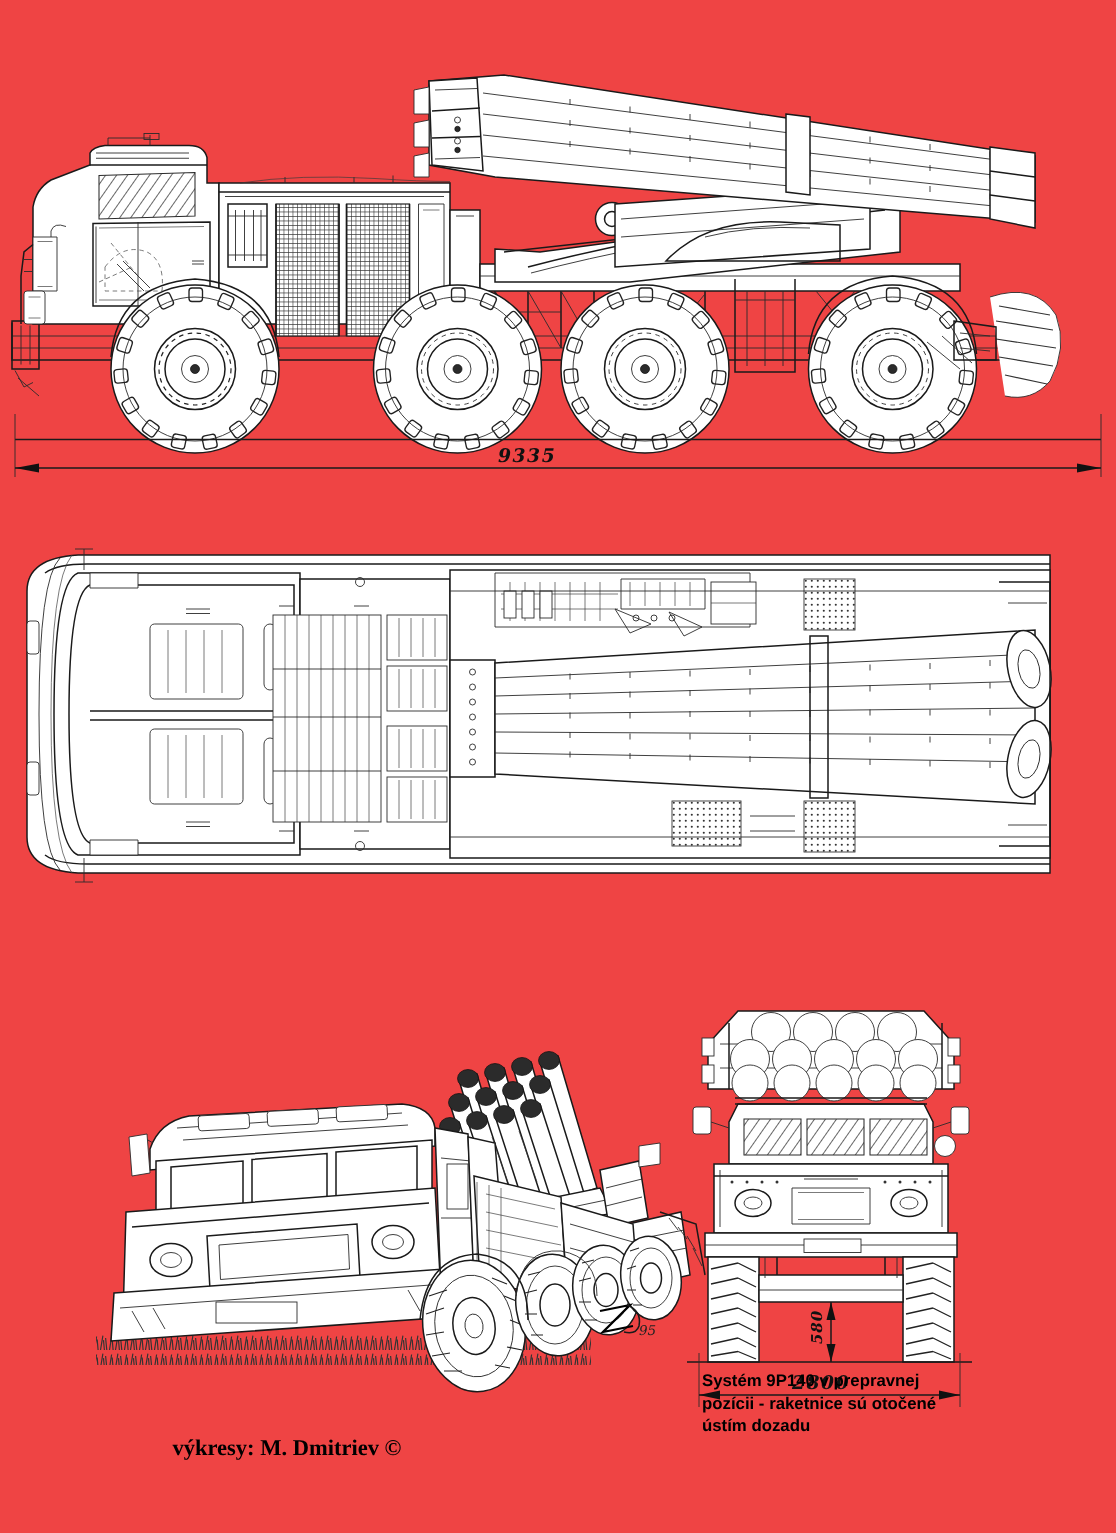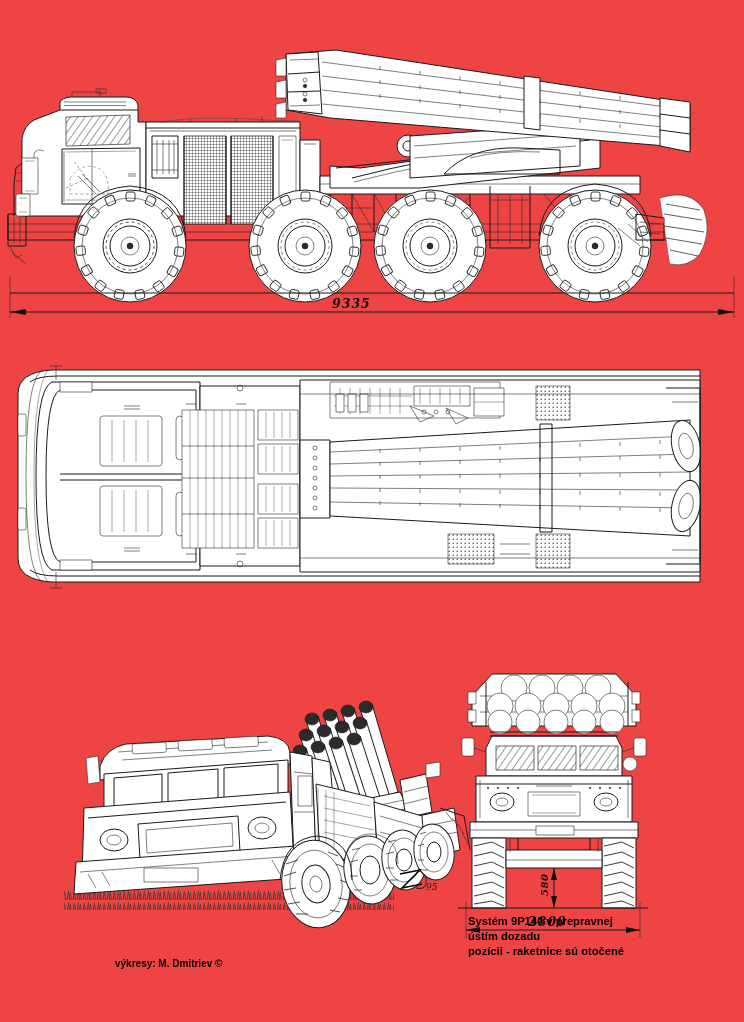--- a/index.html
+++ b/index.html
@@ -17,22 +17,22 @@
   .dark{fill:#2b2b2b;stroke:#111;stroke-width:.5;}
   .hatchfill{fill:url(#hatchA);stroke:#2a2a2a;stroke-width:.7;}
   .meshfill{fill:url(#mesh);stroke:#222;stroke-width:.8;}
   .dimtxt{font-family:"DejaVu Serif",serif;font-style:italic;font-weight:700;
           font-size:12.5px;letter-spacing:1px;fill:#111;}
   .dimtxt-s{font-family:"DejaVu Serif",serif;font-style:italic;font-weight:700;
           font-size:10px;letter-spacing:.6px;fill:#111;}
   .sig{font-family:"DejaVu Serif",serif;font-style:italic;font-size:9px;fill:#222;}
   .caption-block{position:absolute;line-height:1.35;font-weight:700;font-size:11.2px;
      color:#000;font-family:"Liberation Sans",sans-serif;}
-  .caption-one{position:absolute;font-weight:700;font-size:10px;color:#000;
-     font-family:Liberation Sans, sans-serif;}
+  .caption-one{position:absolute;font-weight:700;font-size:15px;color:#000;
+     font-family:Liberation Serif, serif;}
 </style>
 </head>
 <body>
 
 <div class="page">
 
   <svg width="0" height="0" style="position:absolute">
     <defs>
       <pattern id="hatchA" width="6" height="6" patternUnits="userSpaceOnUse" patternTransform="rotate(35)">
         <line x1="0" y1="0" x2="0" y2="6" stroke="#333" stroke-width="1"></line>
@@ -753,17 +753,17 @@
         <path class="ln" d="M26 278 L200 278"></path>
         <path d="M26 278 L40 275 L40 281 Z" fill="#111"></path>
         <path d="M200 278 L186 275 L186 281 Z" fill="#111"></path>
         <text class="dimtxt" x="88" y="274">2800</text>
       </g>
     </svg>
   </div>
 
   <div class="caption-block" style="left:468px;top:914px;width:250px;">
     <div>Systém 9P140 v prepravnej</div>
+    <div>pozícii - raketnice sú otočené</div>
     <div>ústím dozadu</div>
-    <div>pozícii - raketnice sú otočené</div>
   </div>
 
 </div>
 
 </body></html>

